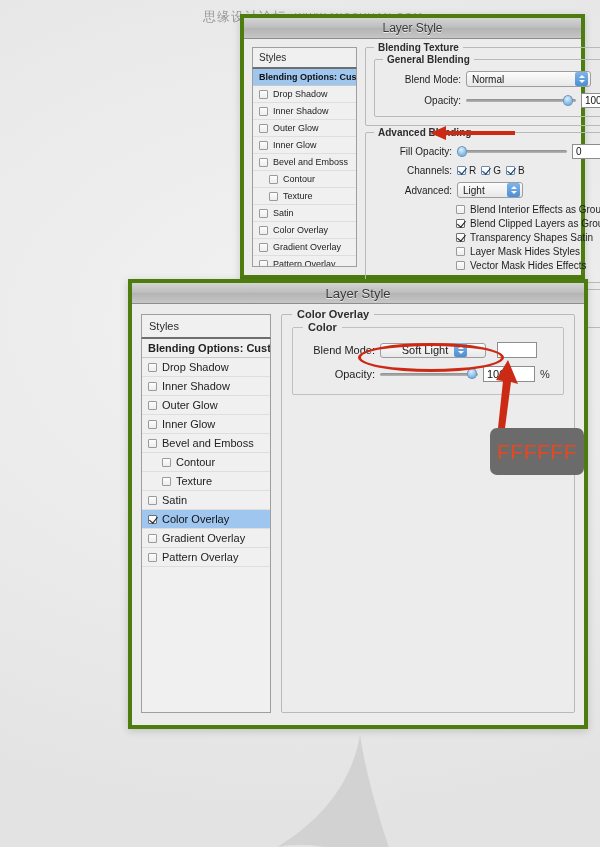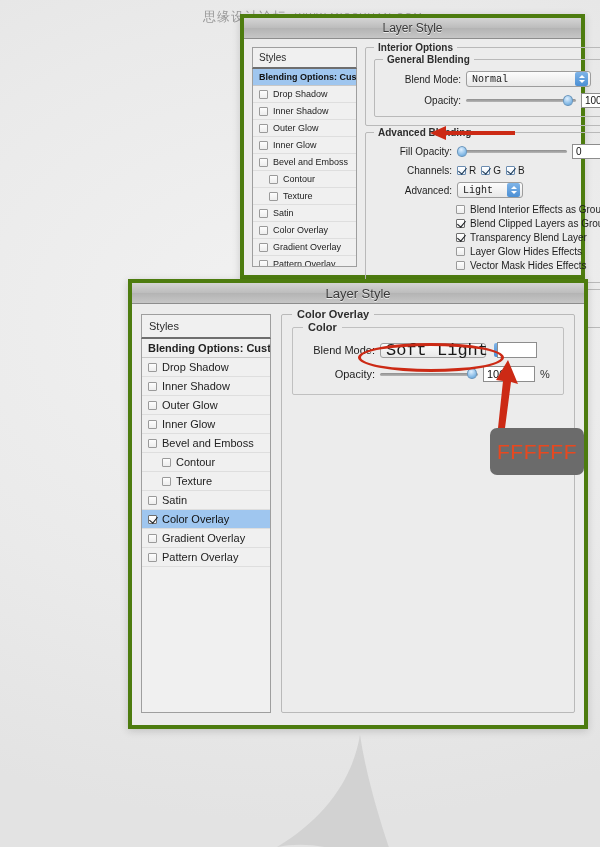--- a/index.html
+++ b/index.html
@@ -142,21 +142,21 @@
     height: 16px;
     min-width: 84px;
     padding: 0 2px 0 5px;
     background: linear-gradient(to bottom,#fcfcfc,#e8e8e8);
     border: 1px solid #9d9d9d;
     border-radius: 3px;
     font-size: 10px; color: #181818;
     justify-content: space-between;
     gap: 6px;
   }
-  .popup .pv { white-space: nowrap; font-family: Liberation Mono, monospace; }
+  .popup .pv { white-space: nowrap; }
   .arrows {
     width: 13px; height: 14px;
     background: linear-gradient(to bottom,#7fb4e8,#4b8fd4);
     border-radius: 2px;
     display: flex; flex-direction: column;
     align-items: center; justify-content: center;
     gap: 2px;
     flex: none;
   }
   .arrows i {
@@ -331,21 +331,21 @@
           <div class="style-item" style="font-size: 9px; padding: 3px 6px;">
             <span class="cb"></span>
             <span>Pattern Overlay</span>
           </div>
         </div>
     </div>
 
     <div class="opts">
 
       <div class="group" style="padding-top:11px; margin-bottom:6px;">
-        <span class="legend">Interior Options</span>
+        <span class="legend">Blending Texture</span>
 
         <div class="group" style="padding-top:11px; margin-bottom:0;">
           <span class="legend">General Blending</span>
 
           <div class="row">
             <span class="lbl" style="width:78px;">Blend Mode:</span>
             <div class="popup" style="width:125px;">
               <span class="pv">Normal</span>
               <span class="arrows">
                   <i class="up"></i>
@@ -416,25 +416,25 @@
             <div class="optline">
               <span class="cb"></span>
               <span>Blend Interior Effects as Group</span>
             </div>
             <div class="optline">
               <span class="cb checked"></span>
               <span>Blend Clipped Layers as Group</span>
             </div>
             <div class="optline">
               <span class="cb checked"></span>
-              <span>Transparency Blend Layer</span>
+              <span>Transparency Shapes Satin</span>
             </div>
             <div class="optline">
               <span class="cb"></span>
-              <span>Layer Glow Hides Effects</span>
+              <span>Layer Mask Hides Styles</span>
             </div>
             <div class="optline">
               <span class="cb"></span>
               <span>Vector Mask Hides Effects</span>
             </div>
           </div>
       </div>
 
       <div class="group" style="padding-top:11px; margin-bottom:0;">
         <span class="legend" style="padding:0; background:transparent;">&nbsp;</span>
@@ -527,21 +527,21 @@
     </div>
 
     <div class="co-pane">
       <span class="legend" style="position:absolute; top:-7px; left:10px; background:#ececec; padding:0 5px; font-size:11px; font-weight:bold; color:#2d2d2d;">Color Overlay</span>
 
       <div class="co-inner">
         <span class="legend" style="position:absolute; top:-7px; left:10px; background:#ececec; padding:0 5px; font-size:11px; font-weight:bold; color:#2d2d2d;">Color</span>
 
         <div class="row" style="font-size:11px; margin-bottom:8px;">
           <span class="lbl" style="width:72px;">Blend Mode:</span>
-          <div class="popup" style="width:106px; height:15px; font-size:17px;">
+          <div class="popup" style="width:106px; height:15px; font-size:11px;justify-content:center;">
             <span class="pv">Soft Light</span>
             <span class="arrows">
                 <i class="up"></i>
                 <i class="dn"></i>
               </span>
           </div>
           <div class="swatch" id="co-swatch" style="margin-left: 6px; background: rgb(255, 255, 255);"></div>
         </div>
 
         <div class="row" style="font-size:11px; margin-bottom:0;">

